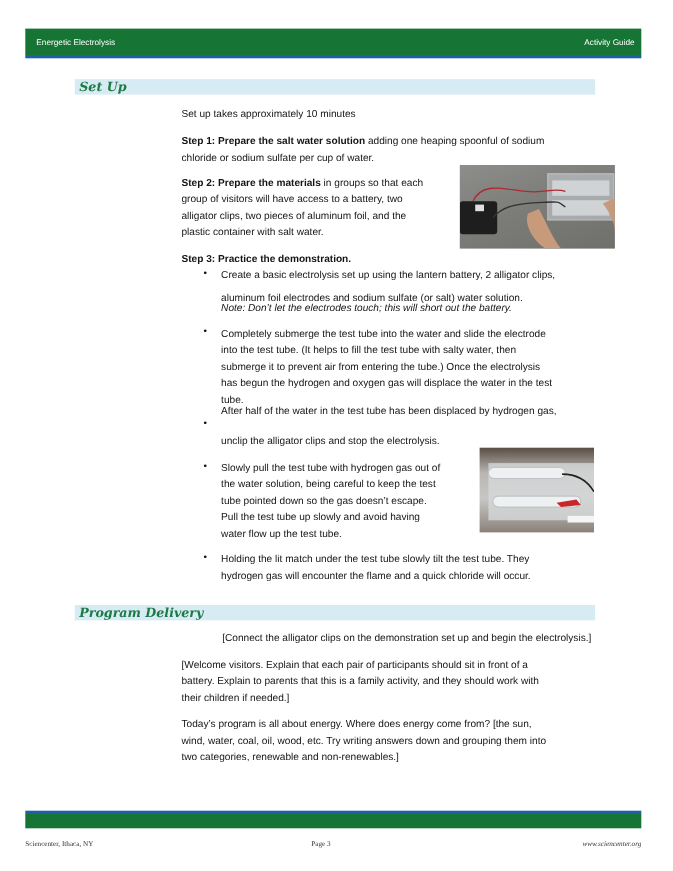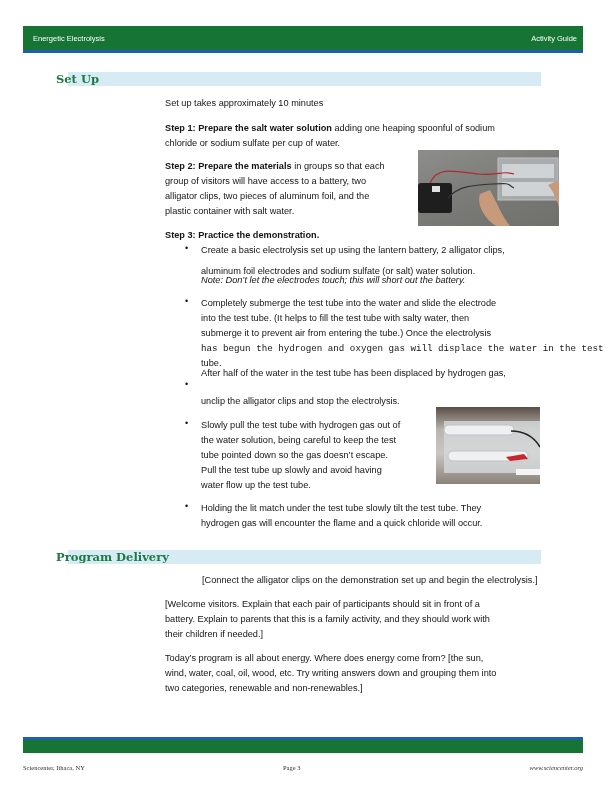--- a/index.html
+++ b/index.html
@@ -7,22 +7,22 @@
          font-family: "Liberation Sans", sans-serif; color: #111; }
   .header-bar { position: absolute; left: 23px; top: 26px; width: 560px; height: 24px;
                 background: #167434; }
   .header-stripe { position: absolute; left: 23px; top: 50px; width: 560px; height: 3px;
                    background: #1f5fa8; }
   .header-left { position: absolute; left: 33px; top: 34px; font-size: 7.5px; color: #fff; }
   .header-right { position: absolute; right: 35px; top: 34px; font-size: 7.5px; color: #fff; }
 
   .section-band { position: absolute; left: 68px; width: 473px; height: 14px;
                   background: #d7ebf4; }
-  .section-title { position: absolute; left: 56px; font-family: "DejaVu Serif", serif;
-                   font-weight: bold; font-size: 11.5px; color: #1d7a45; }
+  .section-title { position: absolute; left: 72px; font-family: "DejaVu Serif", serif;
+                   font-weight: bold; font-size: 11.5px; color: #1d7a45; font-style: italic; }
 
   .para { position: absolute; left: 165px; font-size: 9.2px; line-height: 15px; color: #141414; }
   .para b { font-weight: bold; }
   .note { font-style: italic; }
   .bullet { position: absolute; left: 185px; font-size: 9px; }
   .btext { position: absolute; left: 201px; font-size: 9.2px; line-height: 15px; color: #141414; }
 
   .photo { position: absolute; overflow: hidden; }
   .photo1 { left: 418px; top: 150px; width: 141px; height: 76px;
             background: linear-gradient(160deg, #8d8d8b 0%, #7b7b78 50%, #6f6f6c 100%); }
@@ -72,21 +72,21 @@
 
 <div class="bullet" style="top:243px;">•</div>
 <div class="btext" style="top:243px;">Create a basic electrolysis set up using the lantern battery, 2 alligator clips,</div>
 <div class="btext" style="top:264px;">aluminum foil electrodes and sodium sulfate (or salt) water solution.</div>
 <div class="btext note" style="top:273px;">Note:  Don’t let the electrodes touch; this will short out the battery.</div>
 
 <div class="bullet" style="top:296px;">•</div>
 <div class="btext" style="top:296px;">Completely submerge the test tube into the water and slide the electrode</div>
 <div class="btext" style="top:311px;">into the test tube.  (It helps to fill the test tube with salty water, then</div>
 <div class="btext" style="top:326px;">submerge it to prevent air from entering the tube.)  Once the electrolysis</div>
-<div class="btext" style="top:341px;font-family:Liberation Mono, monospace;">has begun the hydrogen and oxygen gas will displace the water in the test</div>
+<div class="btext" style="top:341px;">has begun the hydrogen and oxygen gas will displace the water in the test</div>
 <div class="btext" style="top:356px;">tube.</div>
 
 <div class="bullet" style="top:379px;">•</div>
 <div class="btext" style="top:366px;">After half of the water in the test tube has been displaced by hydrogen gas,</div>
 <div class="btext" style="top:394px;">unclip the alligator clips and stop the electrolysis.</div>
 
 <div class="bullet" style="top:418px;">•</div>
 <div class="btext" style="top:418px;">Slowly pull the test tube with hydrogen gas out of</div>
 <div class="btext" style="top:433px;">the water solution, being careful to keep the test</div>
 <div class="btext" style="top:448px;">tube pointed down so the gas doesn’t escape.</div>

